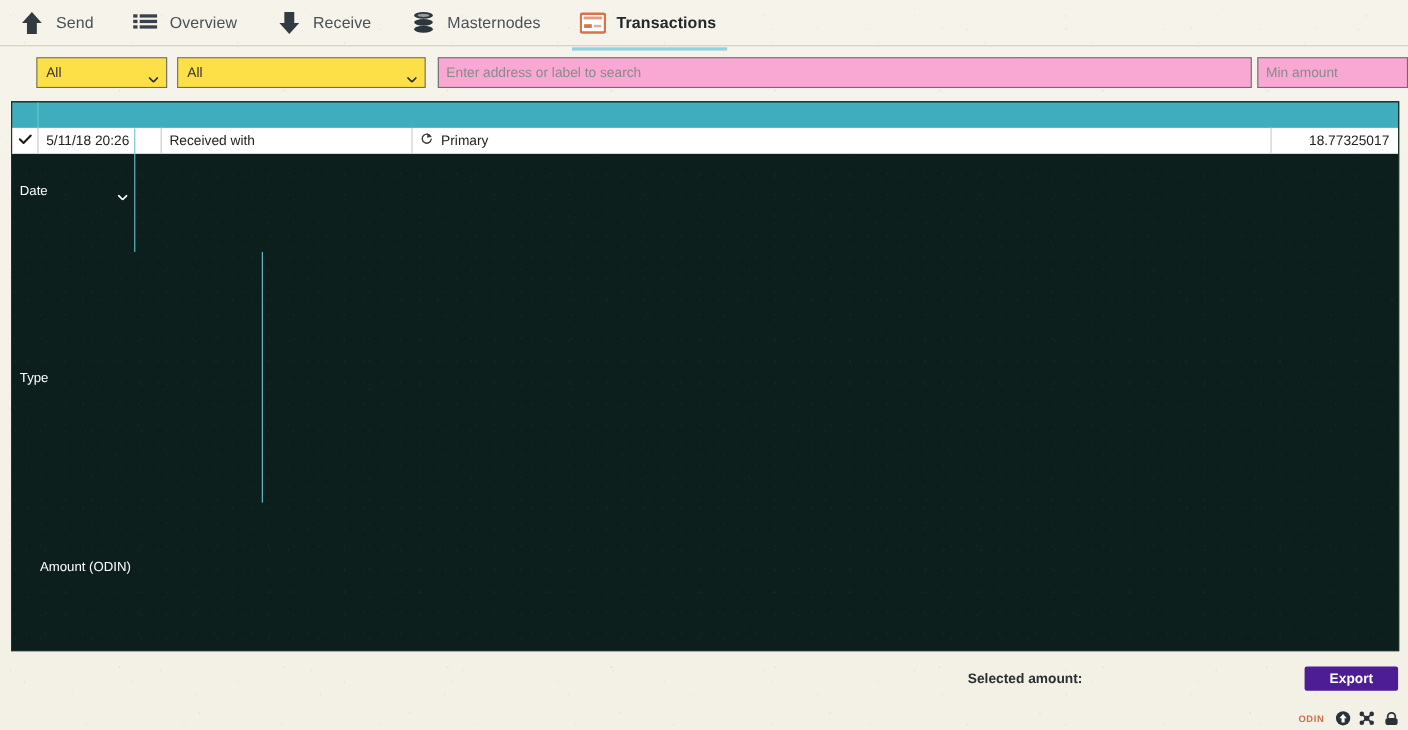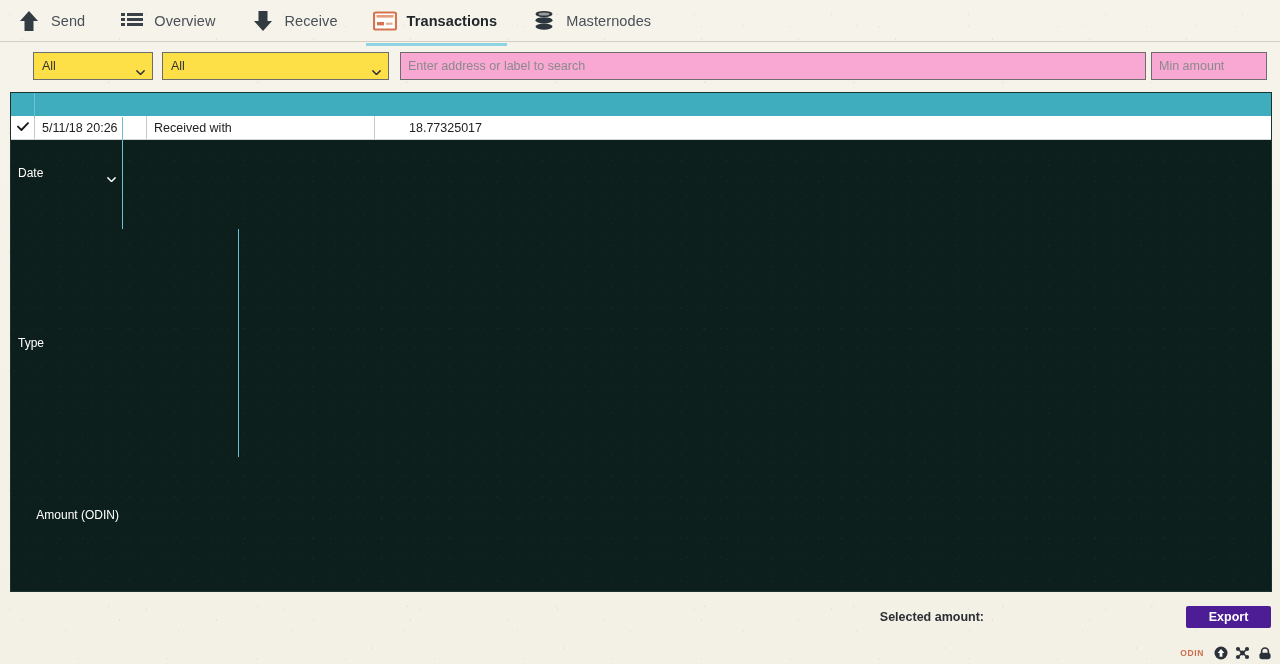--- a/index.html
+++ b/index.html
@@ -123,21 +123,21 @@
     background: #f9a8d4;
     border: 1px solid #6d6d6d;
     font-size: 12.5px;
     color: #333;
     padding: 0 7px;
     font-family: "Liberation Sans", sans-serif;
     outline: none;
   }
   .filter-input::placeholder { color: #8a8a8a; }
   #search-input { width: 746px; margin-right: 5px; }
-  #min-amount-input { width: 116px; }
+  #min-amount-input { width: 137px; }
 
   
   #tx-panel {
     position: absolute;
     left: 10px; top: 92px;
     width: 1262px;
     height: 500px;
     background: #0d1f1c;
     background-image:
       radial-gradient(circle at 13% 22%, rgba(255,255,255,0.022) 0.8px, transparent 1.2px),
@@ -305,42 +305,42 @@
 
   <div class="nav-item">
     <span class="nav-icon">
       <svg width="22" height="22" viewBox="0 0 22 22">
         <path d="M11 21 L2 11 L6.5 11 L6.5 1 L15.5 1 L15.5 11 L20 11 Z" fill="#323a42"></path>
       </svg>
     </span>
     <span class="nav-label">Receive</span>
   </div>
 
+  <div class="nav-item">
+    <span class="nav-icon">
+      <svg width="20" height="22" viewBox="0 0 20 22">
+        <ellipse cx="10" cy="4" rx="8.5" ry="3.1" fill="#2e363d"></ellipse>
+        <ellipse cx="10" cy="10.3" rx="8.5" ry="3.1" fill="#2e363d"></ellipse>
+        <ellipse cx="10" cy="16.6" rx="8.5" ry="3.1" fill="#2e363d"></ellipse>
+        <ellipse cx="10" cy="4" rx="5.4" ry="1.5" fill="#f5f2e9" opacity="0.55"></ellipse>
+      </svg>
+    </span>
+    <span class="nav-label">Masternodes</span>
+  </div>
+
   <div class="nav-item active">
     <span class="nav-icon">
       <svg width="24" height="20" viewBox="0 0 24 20">
         <rect x="1" y="1.5" width="22" height="17" rx="1.5" fill="#ffffff" stroke="#d4754f" stroke-width="2.2"></rect>
         <rect x="3.5" y="4" width="17" height="2.6" fill="#e59b7c"></rect>
         <rect x="4" y="11" width="7" height="3.4" fill="#d4754f"></rect>
         <rect x="13" y="11.6" width="6.5" height="2.2" fill="#e7ac90"></rect>
       </svg>
     </span>
     <span class="nav-label">Transactions</span>
-  </div>
-
-  <div class="nav-item">
-    <span class="nav-icon">
-      <svg width="20" height="22" viewBox="0 0 20 22">
-        <ellipse cx="10" cy="4" rx="8.5" ry="3.1" fill="#2e363d"></ellipse>
-        <ellipse cx="10" cy="10.3" rx="8.5" ry="3.1" fill="#2e363d"></ellipse>
-        <ellipse cx="10" cy="16.6" rx="8.5" ry="3.1" fill="#2e363d"></ellipse>
-        <ellipse cx="10" cy="4" rx="5.4" ry="1.5" fill="#f5f2e9" opacity="0.55"></ellipse>
-      </svg>
-    </span>
-    <span class="nav-label">Masternodes</span>
   </div>
 
 </div>
 <div id="toolbar-sep"></div>
 
 <div id="filter-bar">
 
   <div class="filter-select" id="select-date">
     <span>All</span>
     <span class="chev">
@@ -391,20 +391,31 @@
   <div class="tx-row">
     <div class="td col-status">
       <span>
         <svg width="12" height="10" viewBox="0 0 12 10">
           <path d="M1 4.6 L4.4 8 L11 1.2" fill="none" stroke="#1c1c1c" stroke-width="1.9" stroke-linecap="round" stroke-linejoin="round"></path>
         </svg>
       </span>
     </div>
     <div class="td col-date">5/11/18 20:26</div>
     <div class="td col-type">Received with</div>
+    <div class="td col-address">
+      <span class="addr-cell-inner">
+        <span>
+          <svg width="12" height="12" viewBox="0 0 12 12">
+            <path d="M9.6 4.2 A4.1 4.1 0 1 0 10 6.6" fill="none" stroke="#3a3a3a" stroke-width="1.25" stroke-linecap="round"></path>
+            <path d="M6.6 1.2 L10.1 4.4 L6.3 5.2" fill="#3a3a3a"></path>
+          </svg>
+        </span>
+        <span>Primary</span>
+      </span>
+    </div>
     <div class="td col-amount">18.77325017</div>
   </div>
 
 </div>
 
 <div id="bottom-bar">
   <span id="selected-amount-label">Selected amount:</span>
   <span id="selected-amount-value"></span>
   <button id="export-button">Export</button>
 </div>

